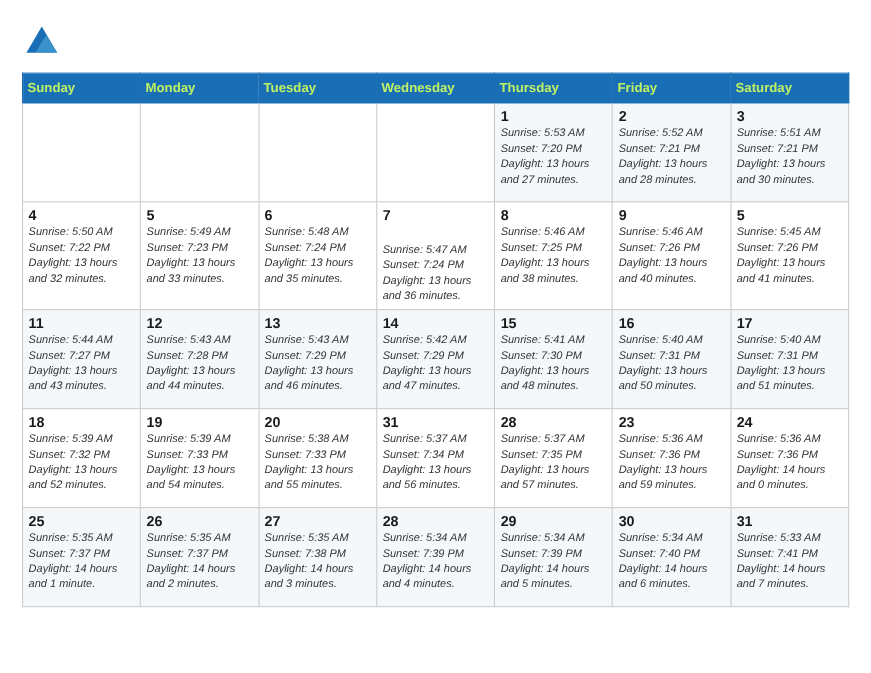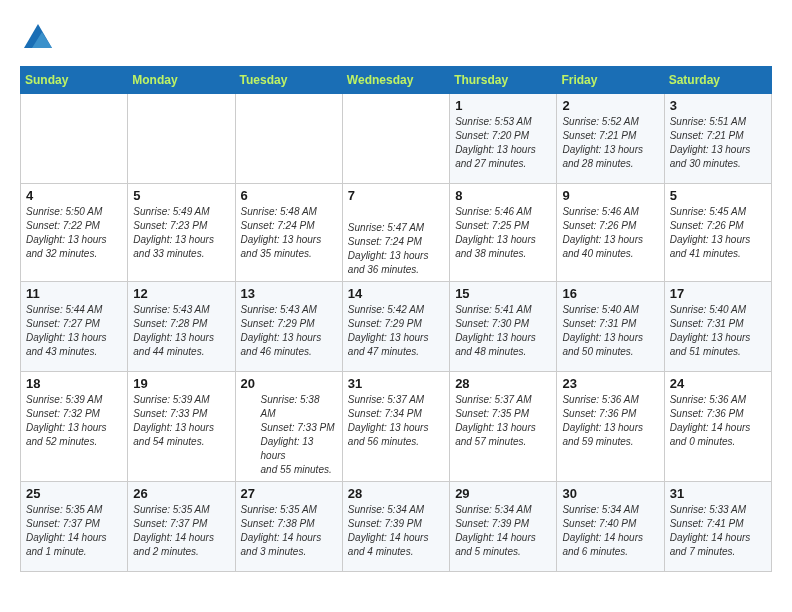--- a/index.html
+++ b/index.html
@@ -270,21 +270,21 @@
         </td>
         <td>
           <span class="day-number">19</span>
           <div class="cell-content" style="white-space: pre-line;">Sunrise: 5:39 AM
 Sunset: 7:33 PM
 Daylight: 13 hours
 and 54 minutes.</div>
         </td>
         <td>
           <span class="day-number">20</span>
-          <div class="cell-content" style="white-space: pre-line; margin-left: 20px;">Sunrise: 5:38 AM
+          <div class="cell-content" style="white-space: pre-line;">Sunrise: 5:38 AM
 Sunset: 7:33 PM
 Daylight: 13 hours
 and 55 minutes.</div>
         </td>
         <td>
           <span class="day-number">31</span>
           <div class="cell-content" style="white-space: pre-line;">Sunrise: 5:37 AM
 Sunset: 7:34 PM
 Daylight: 13 hours
 and 56 minutes.</div>

